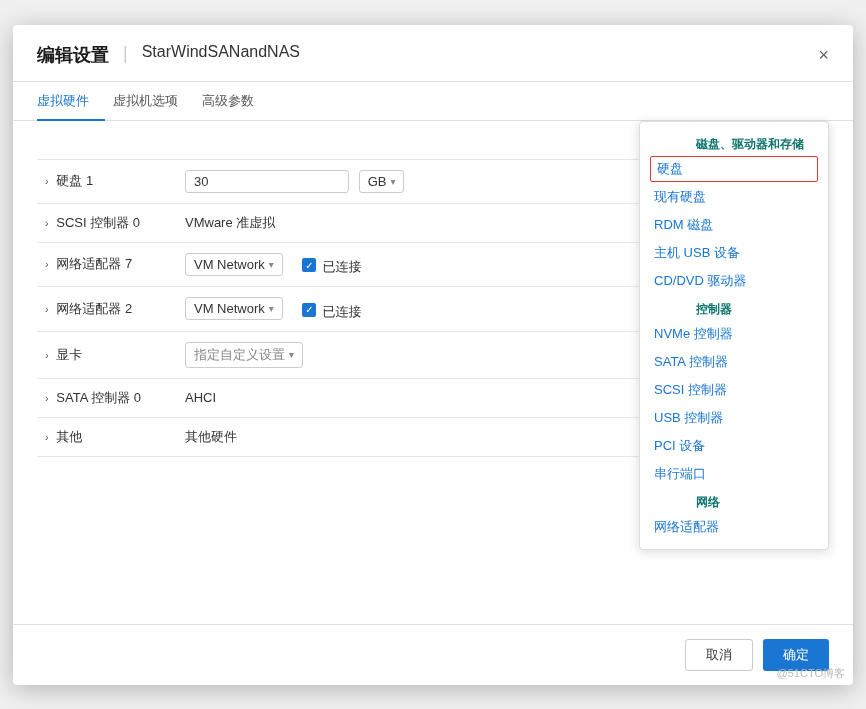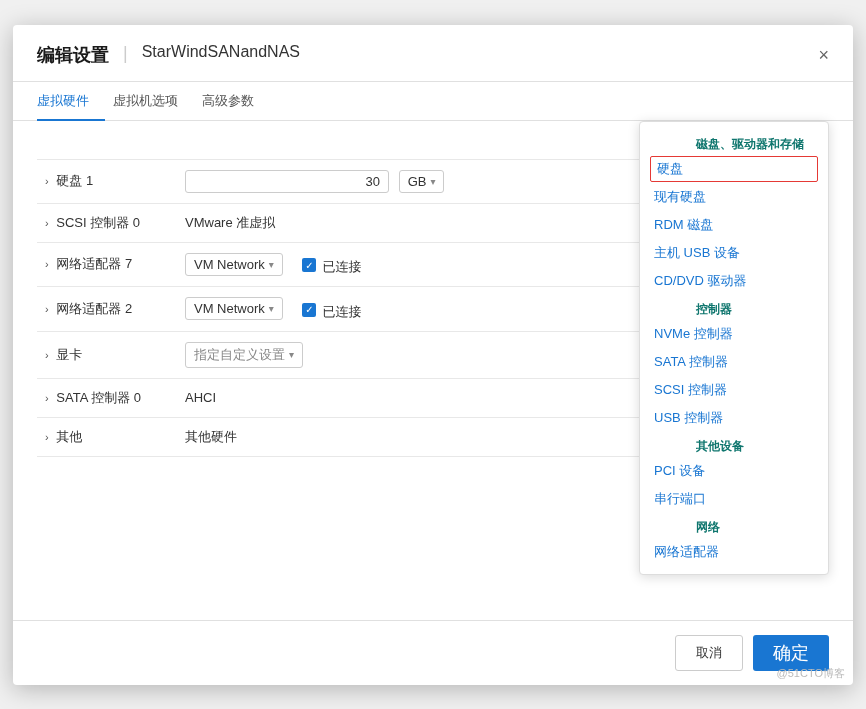--- a/index.html
+++ b/index.html
@@ -240,21 +240,21 @@
       padding: 6px 20px;
       font-size: 13px;
       color: #333;
       cursor: pointer;
     }
     .btn-ok {
       background: #1976d2;
       border: none;
       border-radius: 3px;
       padding: 6px 20px;
-      font-size: 18px;
+      font-size: 13px;
       color: #fff;
       cursor: pointer;
     }
     .watermark {
       position: absolute;
       bottom: 4px;
       right: 8px;
       font-size: 11px;
       color: #bbb;
     }
@@ -297,21 +297,21 @@
         <tbody>
 
 
 
           <tr>
             <td class="label-cell">
               <span class="expand-arrow">›</span>
               <span>硬盘 1</span>
             </td>
             <td class="value-cell">
-              <span class="input-like" style="width:204px;text-align:right;">30</span>
+              <span class="input-like" style="width:164px;">30</span>
               <span class="select-like" style="margin-left:6px;">
                 <span>GB</span>
                 <span class="chevron">▾</span>
               </span>
             </td>
           </tr>
 
           <tr>
             <td class="label-cell">
               <span class="expand-arrow">›</span>
@@ -400,21 +400,20 @@
       <a class="menu-item">RDM 磁盘</a>
       <a class="menu-item">主机 USB 设备</a>
       <a class="menu-item">CD/DVD 驱动器</a>
 
       <div class="section-label">控制器</div>
       <a class="menu-item">NVMe 控制器</a>
       <a class="menu-item">SATA 控制器</a>
       <a class="menu-item">SCSI 控制器</a>
       <a class="menu-item">USB 控制器</a>
 
-      <div class="section-label">其他设备</div>
       <a class="menu-item">PCI 设备</a>
       <a class="menu-item">串行端口</a>
 
       <div class="section-label">网络</div>
       <a class="menu-item">网络适配器</a>
     </div>
   </div>
 
   <div class="dialog-footer">
     <button class="btn-cancel">取消</button>

